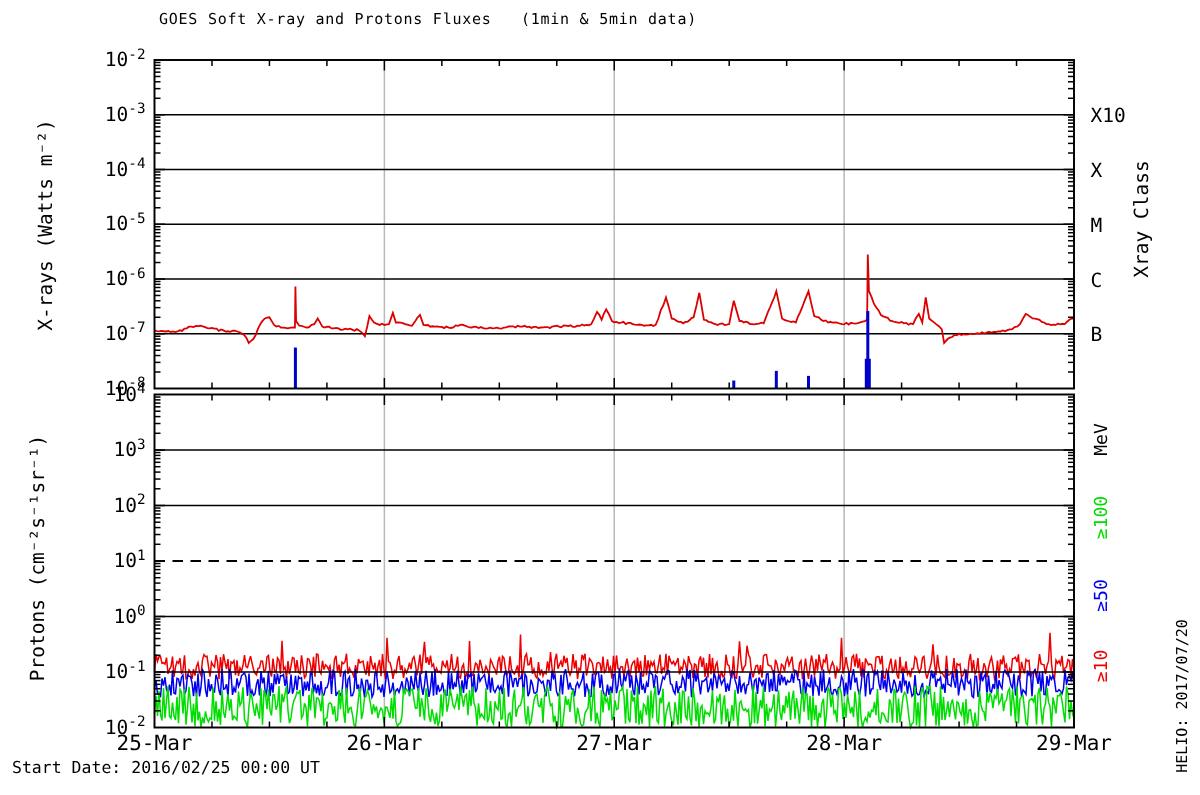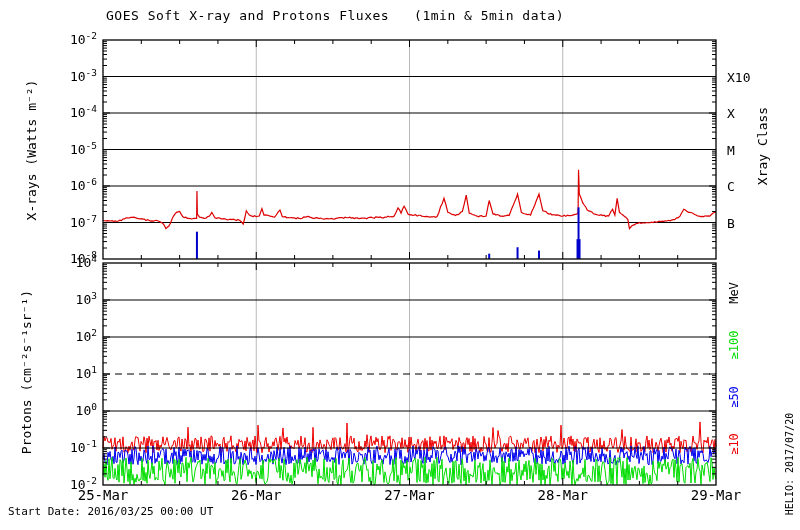--- a/index.html
+++ b/index.html
@@ -1,19 +1,19 @@
 <!DOCTYPE html>
 <html><head>
 <meta charset="utf-8">
 <style>
   html,body{margin:0;padding:0;background:#fff;}
   .stage{position:relative;width:800px;height:530px;background:#fff;overflow:hidden;
          font-family:"DejaVu Sans Mono","Liberation Mono",monospace;color:#000;}
   .stage *{box-sizing:border-box;}
-  .chart-title{position:absolute;left:106px;top:8px;font-size:13px;white-space:pre;letter-spacing:.5px;}
+  .chart-title{position:absolute;left:106px;top:8px;font-size:10px;white-space:pre;letter-spacing:.5px;}
   .rot{position:absolute;white-space:nowrap;transform:translate(-50%,-50%) rotate(-90deg);}
   .ylabel-top{left:31px;top:150px;font-size:13px;}
   .ylabel-bot{left:26px;top:372px;font-size:13px;}
   .xray-class{left:762px;top:146px;font-size:13px;}
   .watermark{left:789px;top:464px;font-size:10px;}
   .start-date{position:absolute;left:8px;top:505px;font-size:11px;white-space:pre;}
   svg{position:absolute;left:0;top:0;}
   text{font-family:"DejaVu Sans Mono","Liberation Mono",monospace;}
 </style>
 </head>
@@ -374,14 +374,14 @@
         <text transform="translate(738,345) rotate(-90)" font-size="12" text-anchor="middle" fill="#00dd00">≥100</text>
         <text transform="translate(738,397) rotate(-90)" font-size="12" text-anchor="middle" fill="#0000ee">≥50</text>
         <text transform="translate(738,444) rotate(-90)" font-size="12" text-anchor="middle" fill="#ee0000">≥10</text>
       </g>
     </svg>
   <div class="chart-title">GOES Soft X-ray and Protons Fluxes   (1min &amp; 5min data)</div>
   <div class="rot ylabel-top">X-rays (Watts m⁻²)</div>
   <div class="rot ylabel-bot">Protons (cm⁻²s⁻¹sr⁻¹)</div>
   <div class="rot xray-class">Xray Class</div>
   <div class="rot watermark">HELIO: 2017/07/20</div>
-  <div class="start-date">Start Date: 2016/03/25 00:00 UT</div>
+  <div class="start-date">Start Date: 2016/02/25 00:00 UT</div>
 </div>
 
 </body></html>

